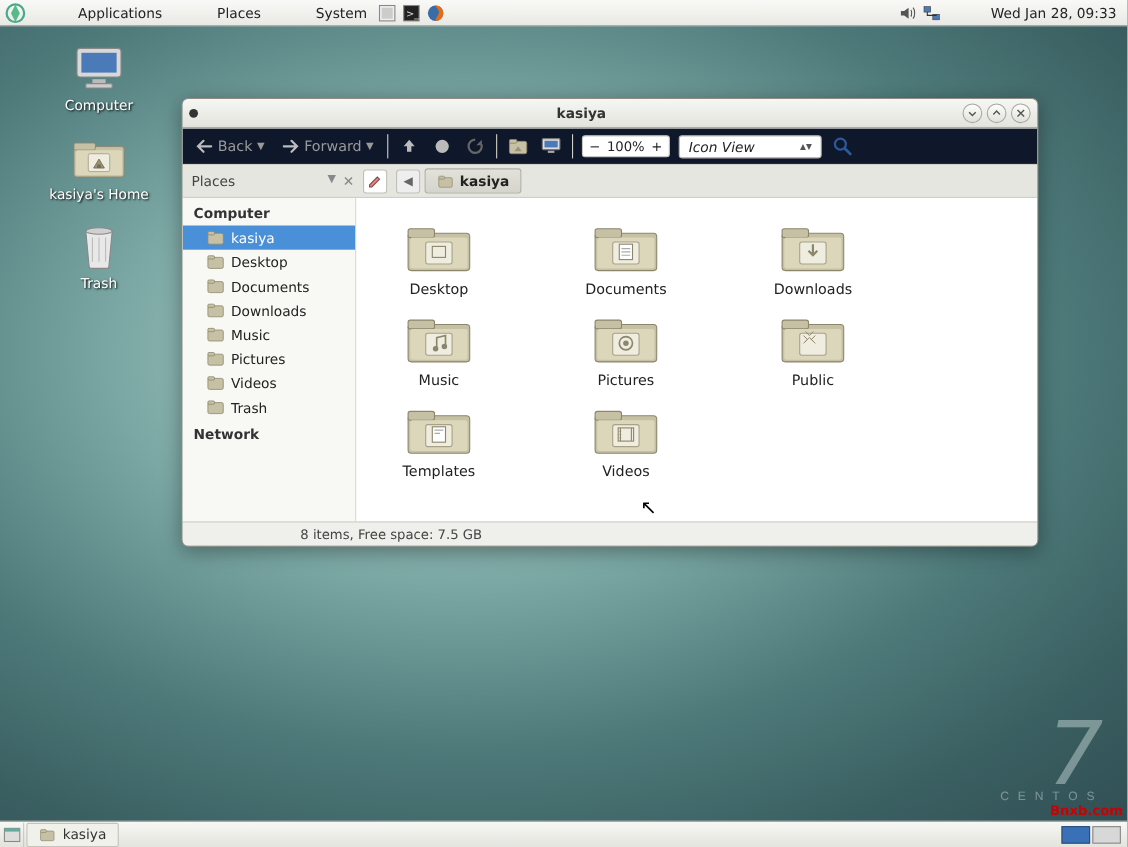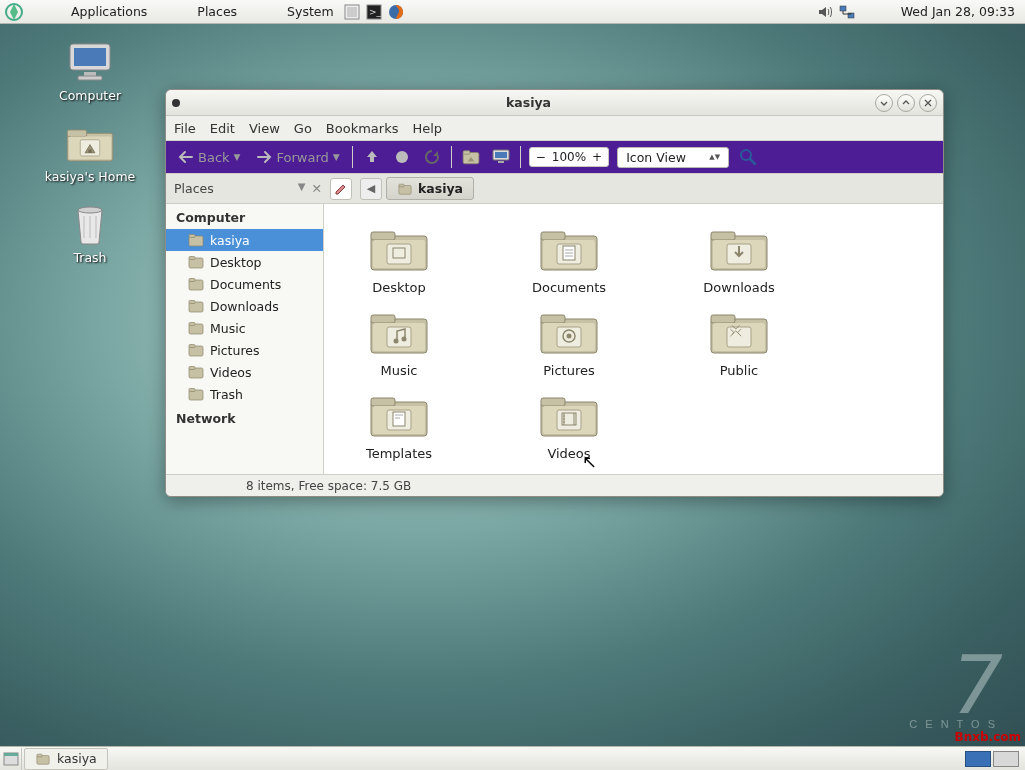--- a/index.html
+++ b/index.html
@@ -19,26 +19,26 @@
 .dicon .dlabel { color:#fff; font-size:12.5px; text-shadow:1px 1px 2px #000; margin-top:4px; text-align:center; }
 .dicon .dgraphic { width:52px; height:44px; display:flex; align-items:center; justify-content:center; }
 
 
 .fm-window { position:absolute; left:165px; top:89px; width:779px; height:408px; background:#efefec; border:1px solid #8d8d86; border-radius:6px; box-shadow:0 4px 18px rgba(0,0,0,0.35); display:flex; flex-direction:column; overflow:hidden; }
 .fm-titlebar { height:26px; background:linear-gradient(#f6f6f3,#e4e4de); border-bottom:1px solid #c8c8c0; display:flex; align-items:center; padding:0 6px; font-size:12.5px; font-weight:bold; color:#333; border-radius:6px 6px 0 0; }
 .fm-titlebar .title { flex:1; text-align:center; }
 .win-btn { width:18px; height:18px; border:1px solid #a8a8a0; border-radius:9px; background:linear-gradient(#fdfdfb,#e2e2dc); margin-left:4px; display:flex; align-items:center; justify-content:center; font-size:10px; color:#555; cursor:default; }
 .fm-menubar { height:24px; display:flex; align-items:center; padding:0 8px; font-size:13px; color:#333; gap:14px; }
 .fm-menubar span { cursor:default; }
-.fm-toolbar { height:34px; background:#4c1d95; border-top:1px solid #d4d4ce; border-bottom:1px solid #d0d0c9; display:flex; align-items:center; padding:0 8px; gap:8px; font-size:13px; }
+.fm-toolbar { height:34px; background:#0f172a; border-top:1px solid #d4d4ce; border-bottom:1px solid #d0d0c9; display:flex; align-items:center; padding:0 8px; gap:8px; font-size:13px; }
 .tb-btn { display:flex; align-items:center; gap:4px; color:#999; padding:2px 4px; cursor:default; }
 .tb-sep { width:1px; height:22px; background:#d0d0c9; }
 .tb-icon { width:22px; height:22px; display:flex; align-items:center; justify-content:center; }
 .zoom-box { display:flex; align-items:center; gap:6px; border:1px solid #c8c8c0; border-radius:3px; padding:2px 6px; background:#fff; font-size:12px; }
-.view-select { display:flex; align-items:center; border:1px solid #b8b8b0; border-radius:3px; background:#fff; padding:2px 8px; font-size:12.5px; width:112px; justify-content:space-between; }
+.view-select { display:flex; align-items:center; border:1px solid #b8b8b0; border-radius:3px; background:#fff; padding:2px 8px; font-size:12.5px; width:130px; justify-content:space-between;font-style:italic; }
 .search-btn svg { width:20px; height:20px; }
 
 .fm-locbar { height:30px; background:#e6e6e0; border-bottom:1px solid #cfcfc8; display:flex; align-items:center; padding:0 8px; font-size:12.5px; }
 .places-header { width:148px; display:flex; align-items:center; justify-content:space-between; color:#444; }
 .places-header .ph-actions { display:flex; gap:6px; color:#888; }
 .edit-toggle { width:22px; height:22px; border:1px solid #c0c0b8; border-radius:3px; margin:0 8px; display:flex; align-items:center; justify-content:center; background:#fff; }
 .path-back { width:22px; height:22px; border:1px solid #c0c0b8; border-radius:3px; display:flex; align-items:center; justify-content:center; background:#eee; margin-right:4px; }
 .path-crumb { display:flex; align-items:center; gap:5px; padding:3px 10px; border:1px solid #b0b0a8; border-radius:3px; background:linear-gradient(#e2e2da,#d4d4cc); font-weight:bold; }
 
 .fm-body { flex:1; display:flex; overflow:hidden; background:#fff; }
@@ -46,21 +46,21 @@
 .sb-heading { font-weight:bold; color:#333; padding:6px 10px 4px 10px; }
 .sb-item { display:flex; align-items:center; gap:6px; padding:3px 10px 3px 22px; cursor:default; color:#222; }
 .sb-item.selected { background:#4a90d9; color:#fff; }
 .sb-item .sb-icon { width:16px; height:16px; flex-shrink:0; }
 
 .iconview { flex:1; padding:18px 10px; display:flex; flex-wrap:wrap; align-content:flex-start; gap:10px 40px; background:#fff; }
 .fv-item { width:130px; display:flex; flex-direction:column; align-items:center; cursor:default; }
 .fv-item .fv-graphic { width:64px; height:52px; }
 .fv-item .fv-label { font-size:13px; margin-top:6px; color:#222; }
 
-.fm-status { height:22px; background:#efefec; border-top:1px solid #cfcfc8; font-size:12px; color:#444; display:flex; align-items:center; padding-left:80px; }
+.fm-status { height:22px; background:#efefec; border-top:1px solid #cfcfc8; font-size:12px; color:#444; display:flex; align-items:center; padding-left:107px; }
 
 
 .bottom-panel { position:absolute; bottom:0; left:0; right:0; height:24px; background:linear-gradient(#f7f7f4,#e4e4de); border-top:1px solid #b5b5b0; display:flex; align-items:center; font-size:12px; color:#333; }
 .task-btn { display:flex; align-items:center; gap:6px; padding:0 10px; height:22px; margin:1px 2px; border:1px solid #c4c4bc; border-radius:2px; background:#f1f1ec; font-size:12.5px; }
 .minimize-all { width:22px; height:22px; border-right:1px solid #c8c8c0; display:flex; align-items:center; justify-content:center; }
 .workspaces { margin-left:auto; display:flex; gap:2px; padding-right:6px; }
 .ws { width:26px; height:16px; border:1px solid #888; background:#d8d8d8; }
 .ws.active { background:#3a70b5; border-color:#274f80; }
 
 
@@ -179,28 +179,20 @@
           <path d="M1 5 L4 2 L7 5" stroke="#555" fill="none" stroke-width="1.3"></path>
         </svg>
       </div>
     <div class="win-btn">
         <svg width="8" height="8" viewBox="0 0 8 8">
           <path d="M1 1L7 7M7 1L1 7" stroke="#555" stroke-width="1.3"></path>
         </svg>
       </div>
   </div>
 
-  <div class="fm-menubar">
-    <span>File</span>
-    <span>Edit</span>
-    <span>View</span>
-    <span>Go</span>
-    <span>Bookmarks</span>
-    <span>Help</span>
-  </div>
 
   <div class="fm-toolbar">
     <div class="tb-btn">
         <svg width="16" height="14" viewBox="0 0 16 14">
           <path d="M7 2L2 7l5 5M2 7h12" stroke="#bbb" fill="none" stroke-width="2" stroke-linecap="round"></path>
         </svg>
         <span>Back</span> 
         <span style="font-size:9px">▼</span>
       </div>
     <div class="tb-btn">

